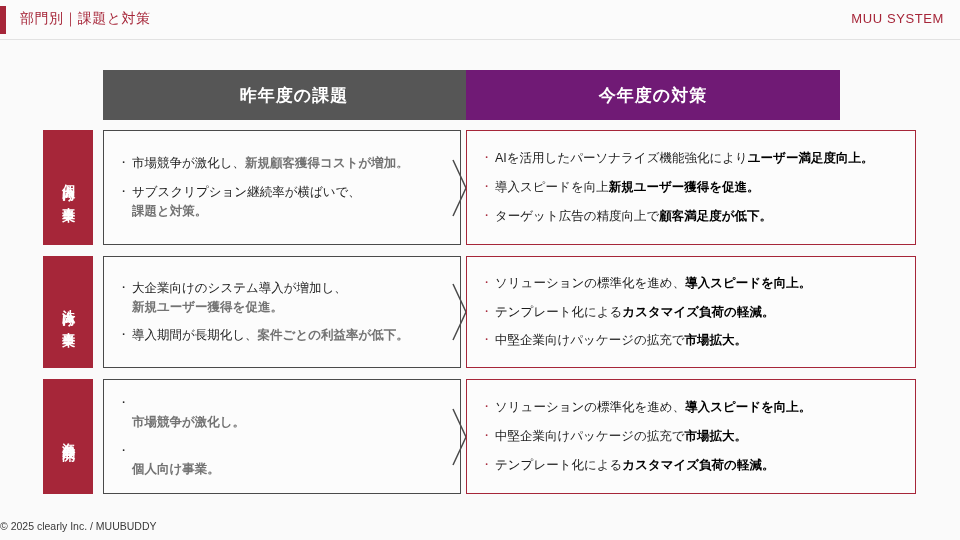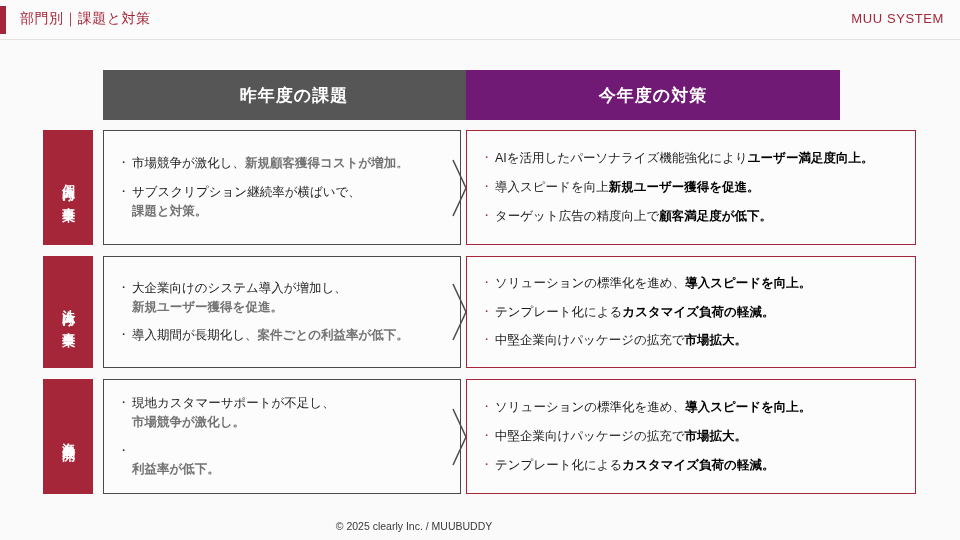--- a/index.html
+++ b/index.html
@@ -102,21 +102,21 @@
     width:16px; height:60px;
     pointer-events:none;
   }
   .row-1 .chev { top:28px; }
   .row-2 .chev { top:26px; }
   .row-3 .chev { top:28px; }
 
   
   .footer {
     position:absolute; left:0; bottom:8px; width:828px;
-    text-align:center; font-size:10.5px; color:#3a3a3a;
+    text-align:left; font-size:10.5px; color:#3a3a3a;
   }
 </style>
 </head>
 <body>
 
 <div class="slide">
 
   <div class="header">
     <div class="header-accent"></div>
     <div class="header-title">部門別｜課題と対策</div>
@@ -190,25 +190,25 @@
           <span class="txt"><span>中堅企業向けパッケージの拡充で</span><b>市場拡大。</b></span>
         </div>
       </div>
   </div>
 
   <div class="row row-3">
     <div class="rowlabel">海外展開</div>
     <div class="box issues">
         <div class="bullet">
           <span class="dot">・</span>
-          <span class="txt"><span>現地カスタマーサポートが不足し、</span><br><b>市場競争が激化し。</b></span>
-        </div>
-        <div class="bullet">
-          <span class="dot">・</span>
-          <span class="txt"><br><b>利益率が低下。</b></span>
+          <span class="txt"><br><b>市場競争が激化し。</b></span>
+        </div>
+        <div class="bullet">
+          <span class="dot">・</span>
+          <span class="txt"><br><b>個人向け事業。</b></span>
         </div>
       </div>
     <div class="chev">
       <svg width="16" height="60" viewBox="0 0 16 60" aria-hidden="true">
         <polyline points="1,2 14,30 1,58" fill="none" stroke="#4a4a4a" stroke-width="1.5"></polyline>
       </svg>
     </div>
     <div class="box measures">
         <div class="bullet">
           <span class="dot">・</span>

